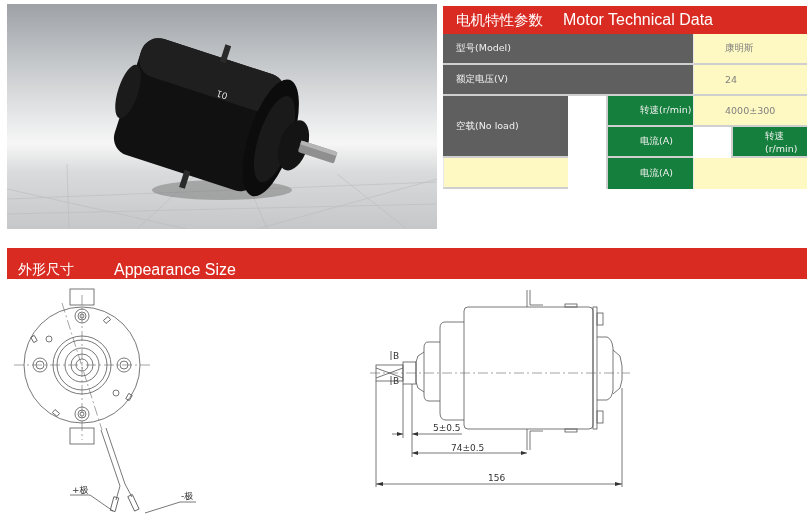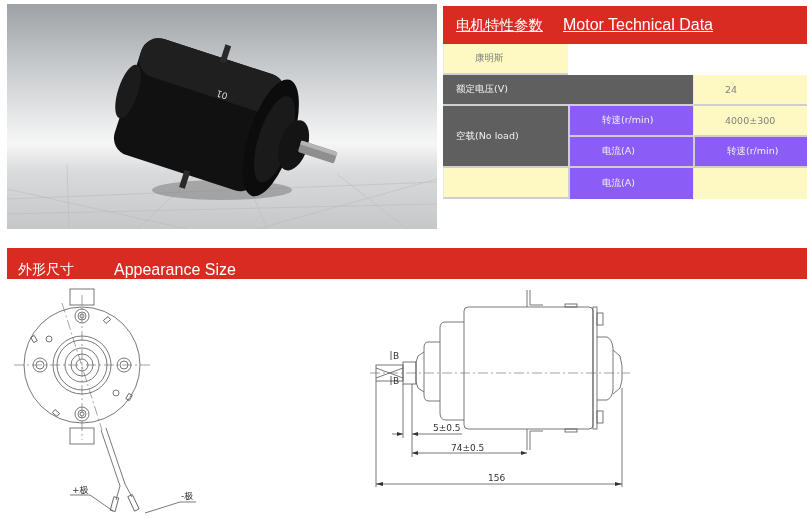--- a/index.html
+++ b/index.html
@@ -10,41 +10,40 @@
     position: absolute; left: 7px; top: 4px; width: 430px; height: 225px;
     background: linear-gradient(180deg, #9ea1a5 0%, #c3c6c9 25%, #e9eaeb 52%, #f6f6f6 62%, #d9dadb 75%, #c6c7c8 100%);
     overflow: hidden;
   }
   .photo svg { position: absolute; left: 0; top: 0; }
 
   .spec-table {
     position: absolute; left: 443px; top: 6px; width: 364px;
   }
   .spec-header {
-    height: 38px; background: #d92b22; color: #fff;
+    height: 28px; background: #d92b22; color: #fff;
     display: flex; align-items: center; padding-left: 13px;
     font-size: 15px;
-    text-decoration: underline;
   }
   .spec-header .cn { margin-right: 20px; font-family: "DejaVu Sans", sans-serif; font-size: 14.5px; }
   .spec-header .en { font-family: "Liberation Sans", sans-serif; font-size: 16px; text-align: center; }
 
   .rowgrid {
     display: grid;
     grid-template-columns: 125px 125px 114px;
     grid-template-rows: 31px 31px 31px 31px 31px 31px;
     row-gap: 0;
   }
   .cell {
     display: flex; align-items: center;
     font-size: 9.5px; color: #f0f0f0;
     border-bottom: 2px solid #cfcfcf;
   }
   .dark { background: #5f5f5f; padding-left: 13px; }
-  .dark2 { background: #8b5cf6; padding-left: 32px; border-left: 2px solid #cfcfcf; }
+  .dark2 { background: #15803d; padding-left: 32px; border-left: 2px solid #cfcfcf; margin-left: 38px; }
   .light { background: #fef9c3; color: #808080; padding-left: 31px; border-left: 1px solid #e8e8e8; }
   .span2 { grid-column: 1 / span 2; }
 
   .size-bar {
     position: absolute; left: 7px; top: 248px; width: 800px; height: 31px;
     background: #d92b22; color: #fff; display: flex; align-items: flex-end;
     padding-left: 11px;
   }
   .size-bar .cn { font-size: 14px; margin-right: 40px; }
   .size-bar .en { font-family: "Liberation Sans", sans-serif; font-size: 16px; }
@@ -86,20 +85,21 @@
     </g>
   </svg>
 </div>
 
 <div class="spec-table">
   <div class="spec-header">
     <span class="cn">电机特性参数</span>
     <span class="en">Motor Technical Data</span>
   </div>
   <div class="rowgrid">
+    <div class="cell dark span2">型号(Model)</div>
     <div class="cell light">康明斯</div>
 
     <div class="cell dark span2">额定电压(V)</div>
     <div class="cell light">24</div>
 
     <div class="cell dark" style="grid-row: 3 / span 2;">空载(No load)</div>
     <div class="cell dark2">转速(r/min)</div>
     <div class="cell light">4000±300</div>
     <div class="cell dark2">电流(A)</div>
 

